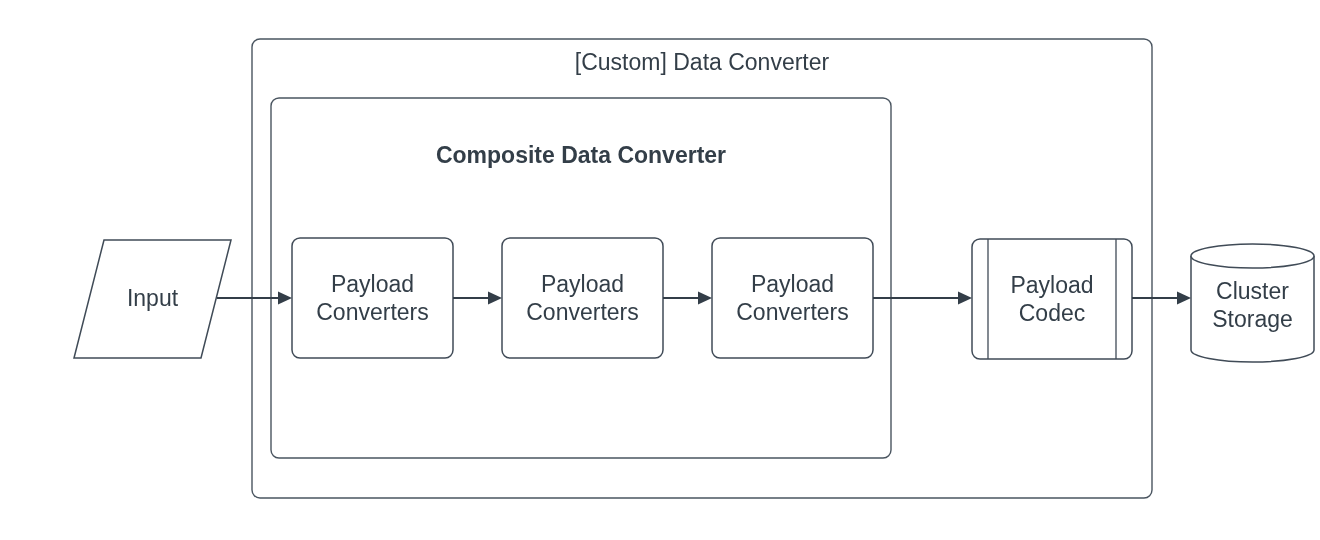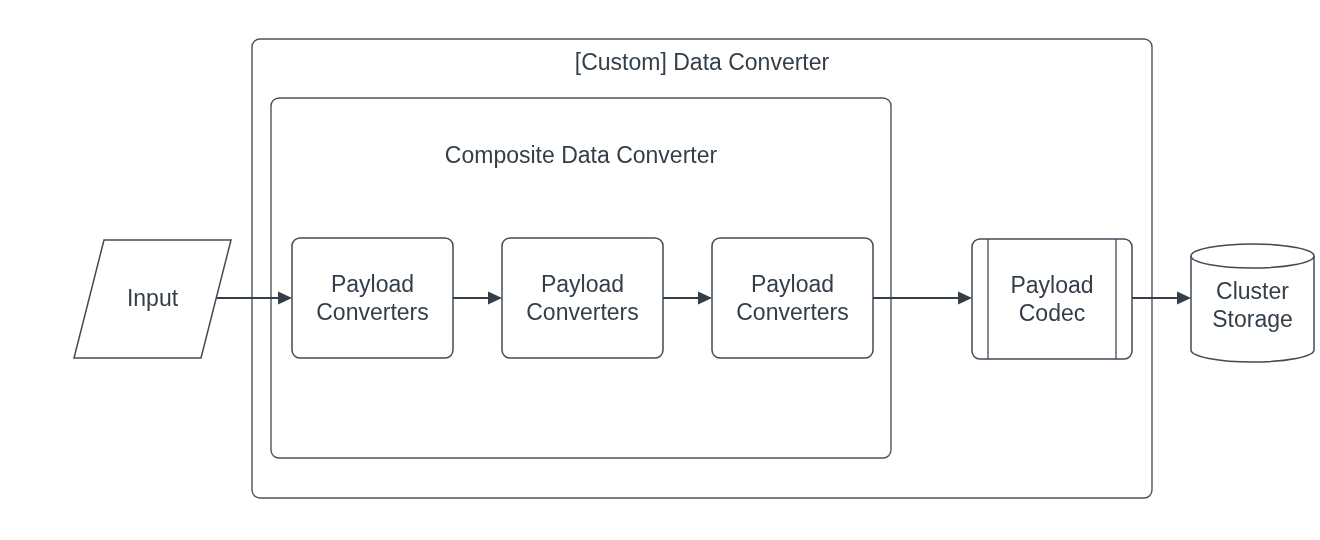--- a/index.html
+++ b/index.html
@@ -109,21 +109,21 @@
       <polygon points="940,298 926,291.5 926,304.5" class="arrow-head"></polygon>
     </g>
     <g>
       <line x1="1100" y1="298" x2="1146" y2="298" class="arrow-line"></line>
       <polygon points="1159,298 1145,291.5 1145,304.5" class="arrow-head"></polygon>
     </g>
   </svg>
 
   <div class="group-title" style="left:220px; top:48px; width:900px;">[Custom] Data Converter</div>
 
-  <div class="group-title" style="left:239px; top:141px; width:620px;">Composite Data Converter</div>
+  <div class="group-title" style="left:239px; top:141px; width:620px;font-weight:bold;">Composite Data Converter</div>
 
   <div class="label" style="left:42px; top:240px; width:157px; height:116px;">Input</div>
 
   <div class="label" style="left:266px; top:238px; width:149px; height:120px;">Payload Converters</div>
 
   <div class="label" style="left:476px; top:238px; width:149px; height:120px;">Payload Converters</div>
 
   <div class="label" style="left:686px; top:238px; width:149px; height:120px;">Payload Converters</div>
 
   <div class="label" style="left:956px; top:239px; width:128px; height:120px;">Payload Codec</div>

